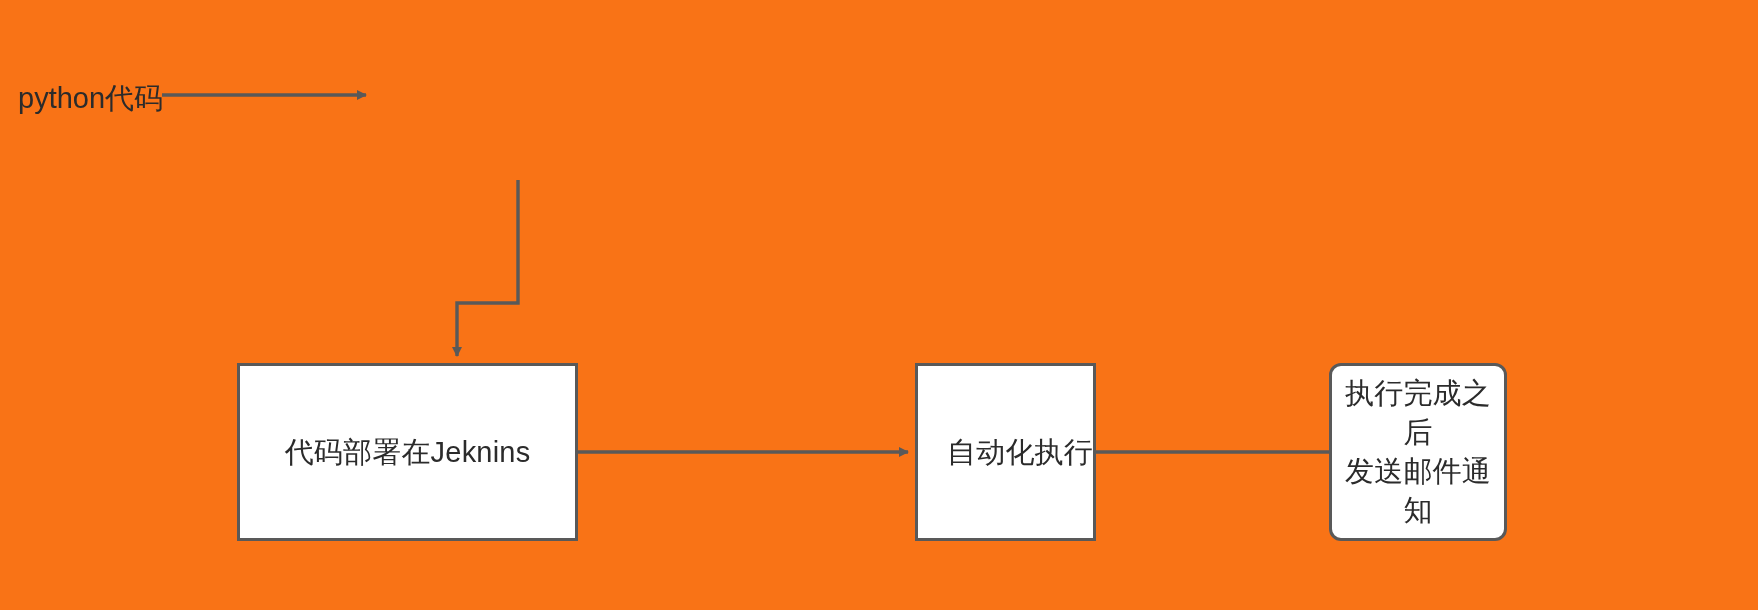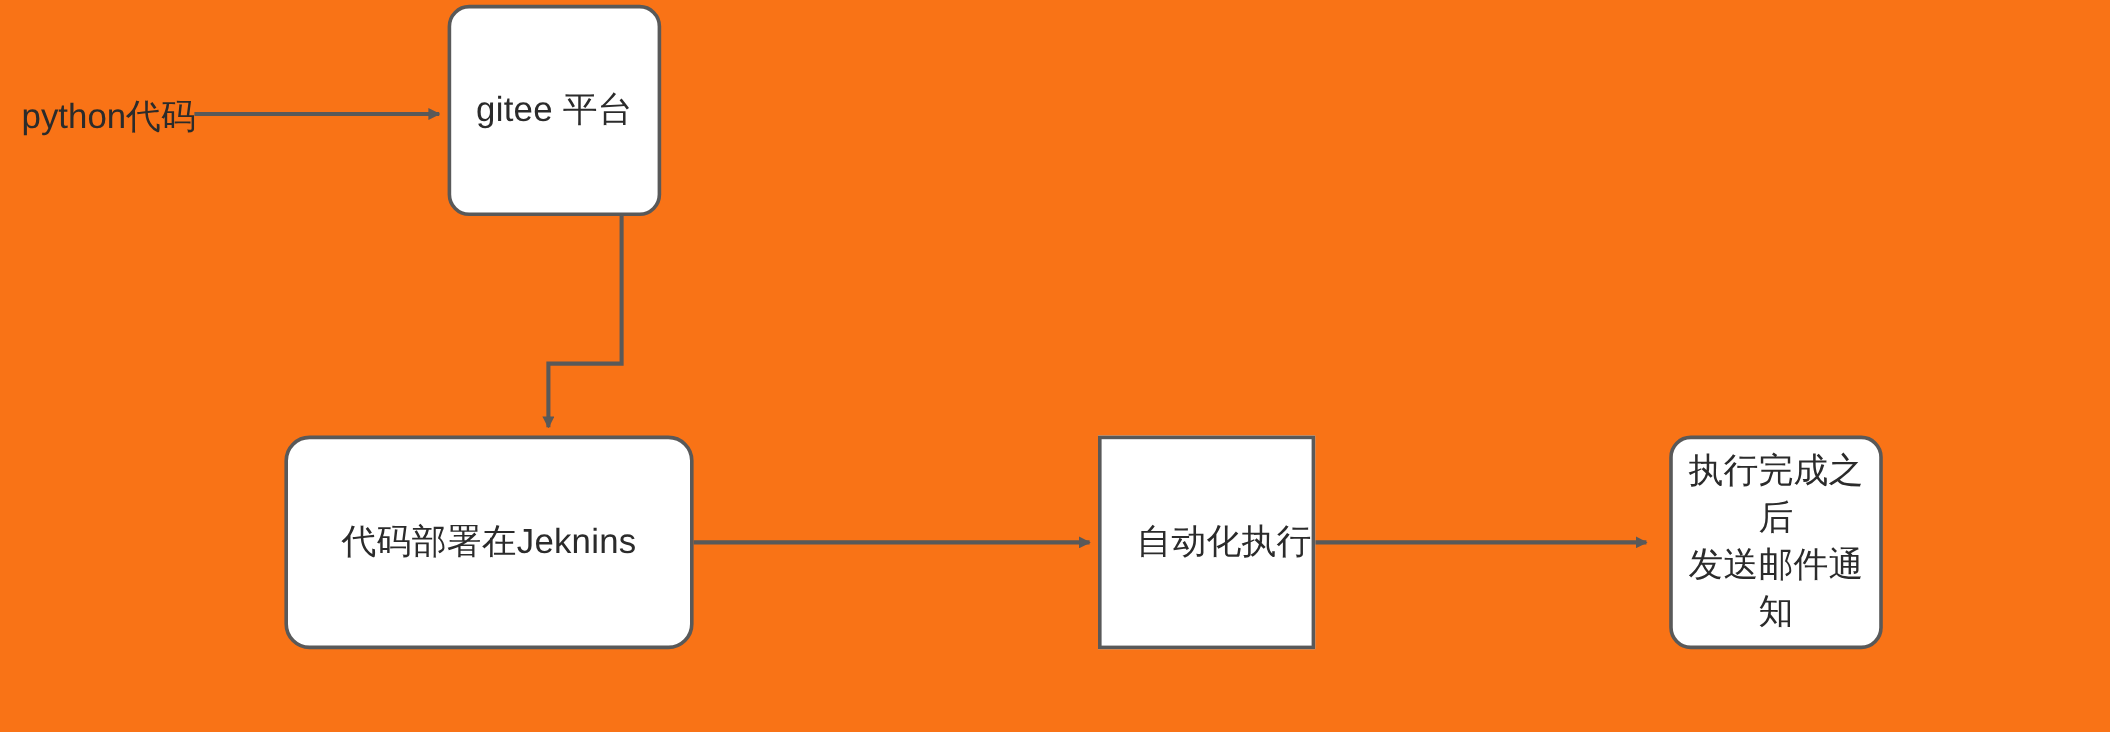--- a/index.html
+++ b/index.html
@@ -56,34 +56,34 @@
     left: 373px;
     top: 4px;
     width: 178px;
     height: 176px;
   }
   #node-jenkins {
     left: 237px;
     top: 363px;
     width: 341px;
     height: 178px;
-    border-radius: 21px;
   }
   #node-auto {
     left: 915px;
     top: 363px;
     width: 181px;
     height: 178px;
     justify-content: flex-end;
   }
   #node-mail {
-    left: 1391px;
+    left: 1329px;
     top: 363px;
     width: 178px;
     height: 178px;
+    border-radius: 12px;
   }
   .free-label {
     position: absolute;
     font-size: 29px;
     line-height: 1.3;
     color: #2b2b2b;
     white-space: nowrap;
   }
   #label-python {
     left: 18px;
@@ -117,23 +117,20 @@
       <line x1="578" y1="452" x2="908" y2="452" stroke="#595959" stroke-width="3.4" marker-end="url(#arrowR)"></line>
     </g>
 
     <g>
       <line x1="1096" y1="452" x2="1372" y2="452" stroke="#595959" stroke-width="3.4" marker-end="url(#arrowR)"></line>
     </g>
   </svg>
 
   <div class="free-label" id="label-python">python代码</div>
 
-  <div class="node rounded" id="node-gitee">
-    <span class="node-label">gitee 平台</span>
-  </div>
 
   <div class="node sharp" id="node-jenkins">
     <span class="node-label">代码部署在Jeknins</span>
   </div>
 
   <div class="node sharp" id="node-auto">
     <span class="node-label">自动化执行</span>
   </div>
 
   <div class="node rounded" id="node-mail">

